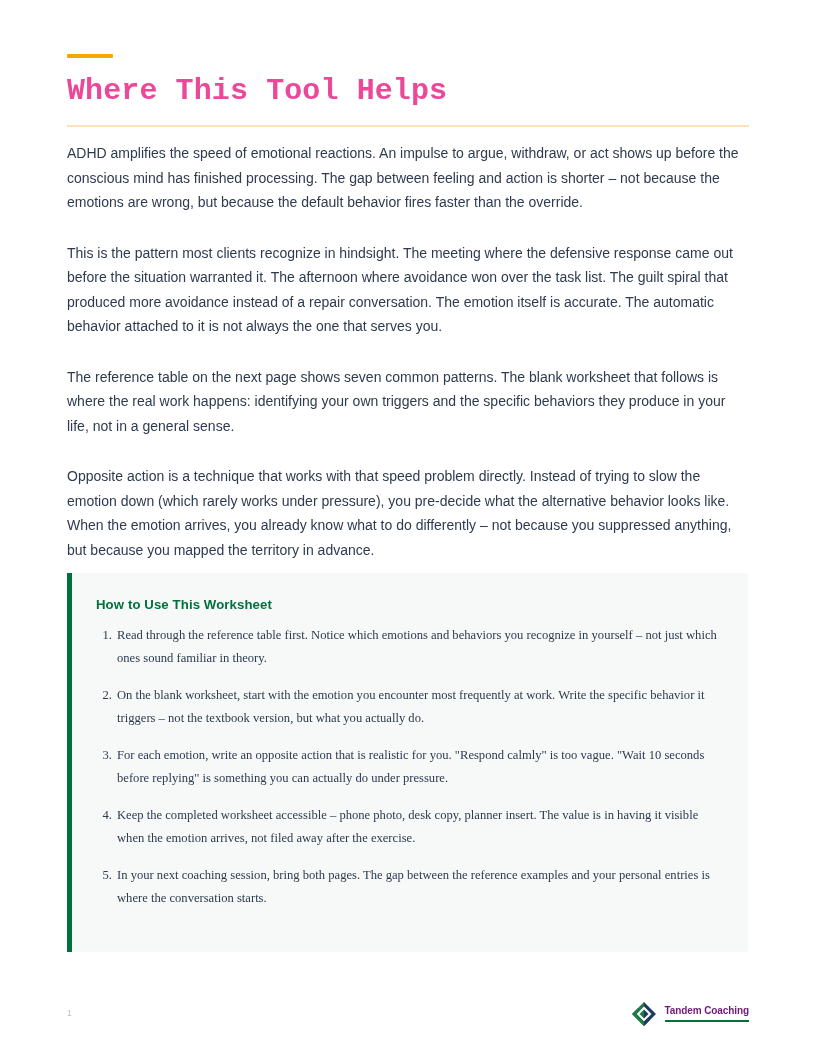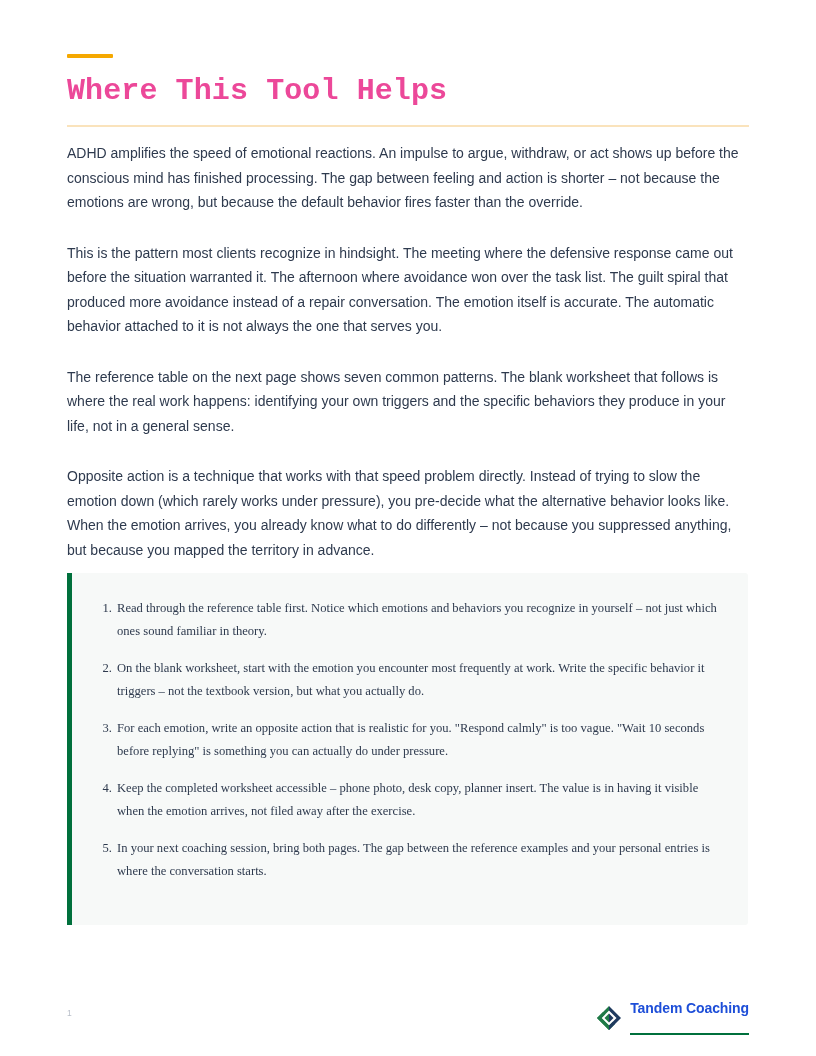--- a/index.html
+++ b/index.html
@@ -139,26 +139,26 @@
     display: flex;
     align-items: center;
     gap: 8px;
   }
   .brand-mark {
     width: 26px;
     height: 26px;
     display: block;
   }
   .brand-name {
-    font-size: 14px;
+    font-size: 10px;
     font-weight: 700;
-    color: #1d4ed8;
+    color: #701a75;
     letter-spacing: -0.1px;
     border-bottom: 2px solid #00703C;
-    padding-bottom: 17px;
+    padding-bottom: 4px;
     line-height: 1.05;
   }
 </style>
 </head>
 <body>
 
 <div class="page">
 
   <div class="header">
     <div class="accent-bar"></div>
@@ -168,20 +168,21 @@
 
   <div class="body-copy">
     <p>ADHD amplifies the speed of emotional reactions. An impulse to argue, withdraw, or act shows up before the conscious mind has finished processing. The gap between feeling and action is shorter – not because the emotions are wrong, but because the default behavior fires faster than the override.</p>
     <p>This is the pattern most clients recognize in hindsight. The meeting where the defensive response came out before the situation warranted it. The afternoon where avoidance won over the task list. The guilt spiral that produced more avoidance instead of a repair conversation. The emotion itself is accurate. The automatic behavior attached to it is not always the one that serves you.</p>
     <p>The reference table on the next page shows seven common patterns. The blank worksheet that follows is where the real work happens: identifying your own triggers and the specific behaviors they produce in your life, not in a general sense.</p>
     <p>Opposite action is a technique that works with that speed problem directly. Instead of trying to slow the emotion down (which rarely works under pressure), you pre-decide what the alternative behavior looks like. When the emotion arrives, you already know what to do differently – not because you suppressed anything, but because you mapped the territory in advance.</p>
     <p>The steps below walk you through both.</p>
   </div>
 
   <div class="callout">
+    <div class="callout-title">How to Use This Worksheet</div>
     <ol class="callout-list">
       <li>Read through the reference table first. Notice which emotions and behaviors you recognize in yourself – not just which ones sound familiar in theory.</li>
       <li>On the blank worksheet, start with the emotion you encounter most frequently at work. Write the specific behavior it triggers – not the textbook version, but what you actually do.</li>
       <li>For each emotion, write an opposite action that is realistic for you. "Respond calmly" is too vague. "Wait 10 seconds before replying" is something you can actually do under pressure.</li>
       <li>Keep the completed worksheet accessible – phone photo, desk copy, planner insert. The value is in having it visible when the emotion arrives, not filed away after the exercise.</li>
       <li>In your next coaching session, bring both pages. The gap between the reference examples and your personal entries is where the conversation starts.</li>
     </ol>
   </div>
 
   <div class="footer">

